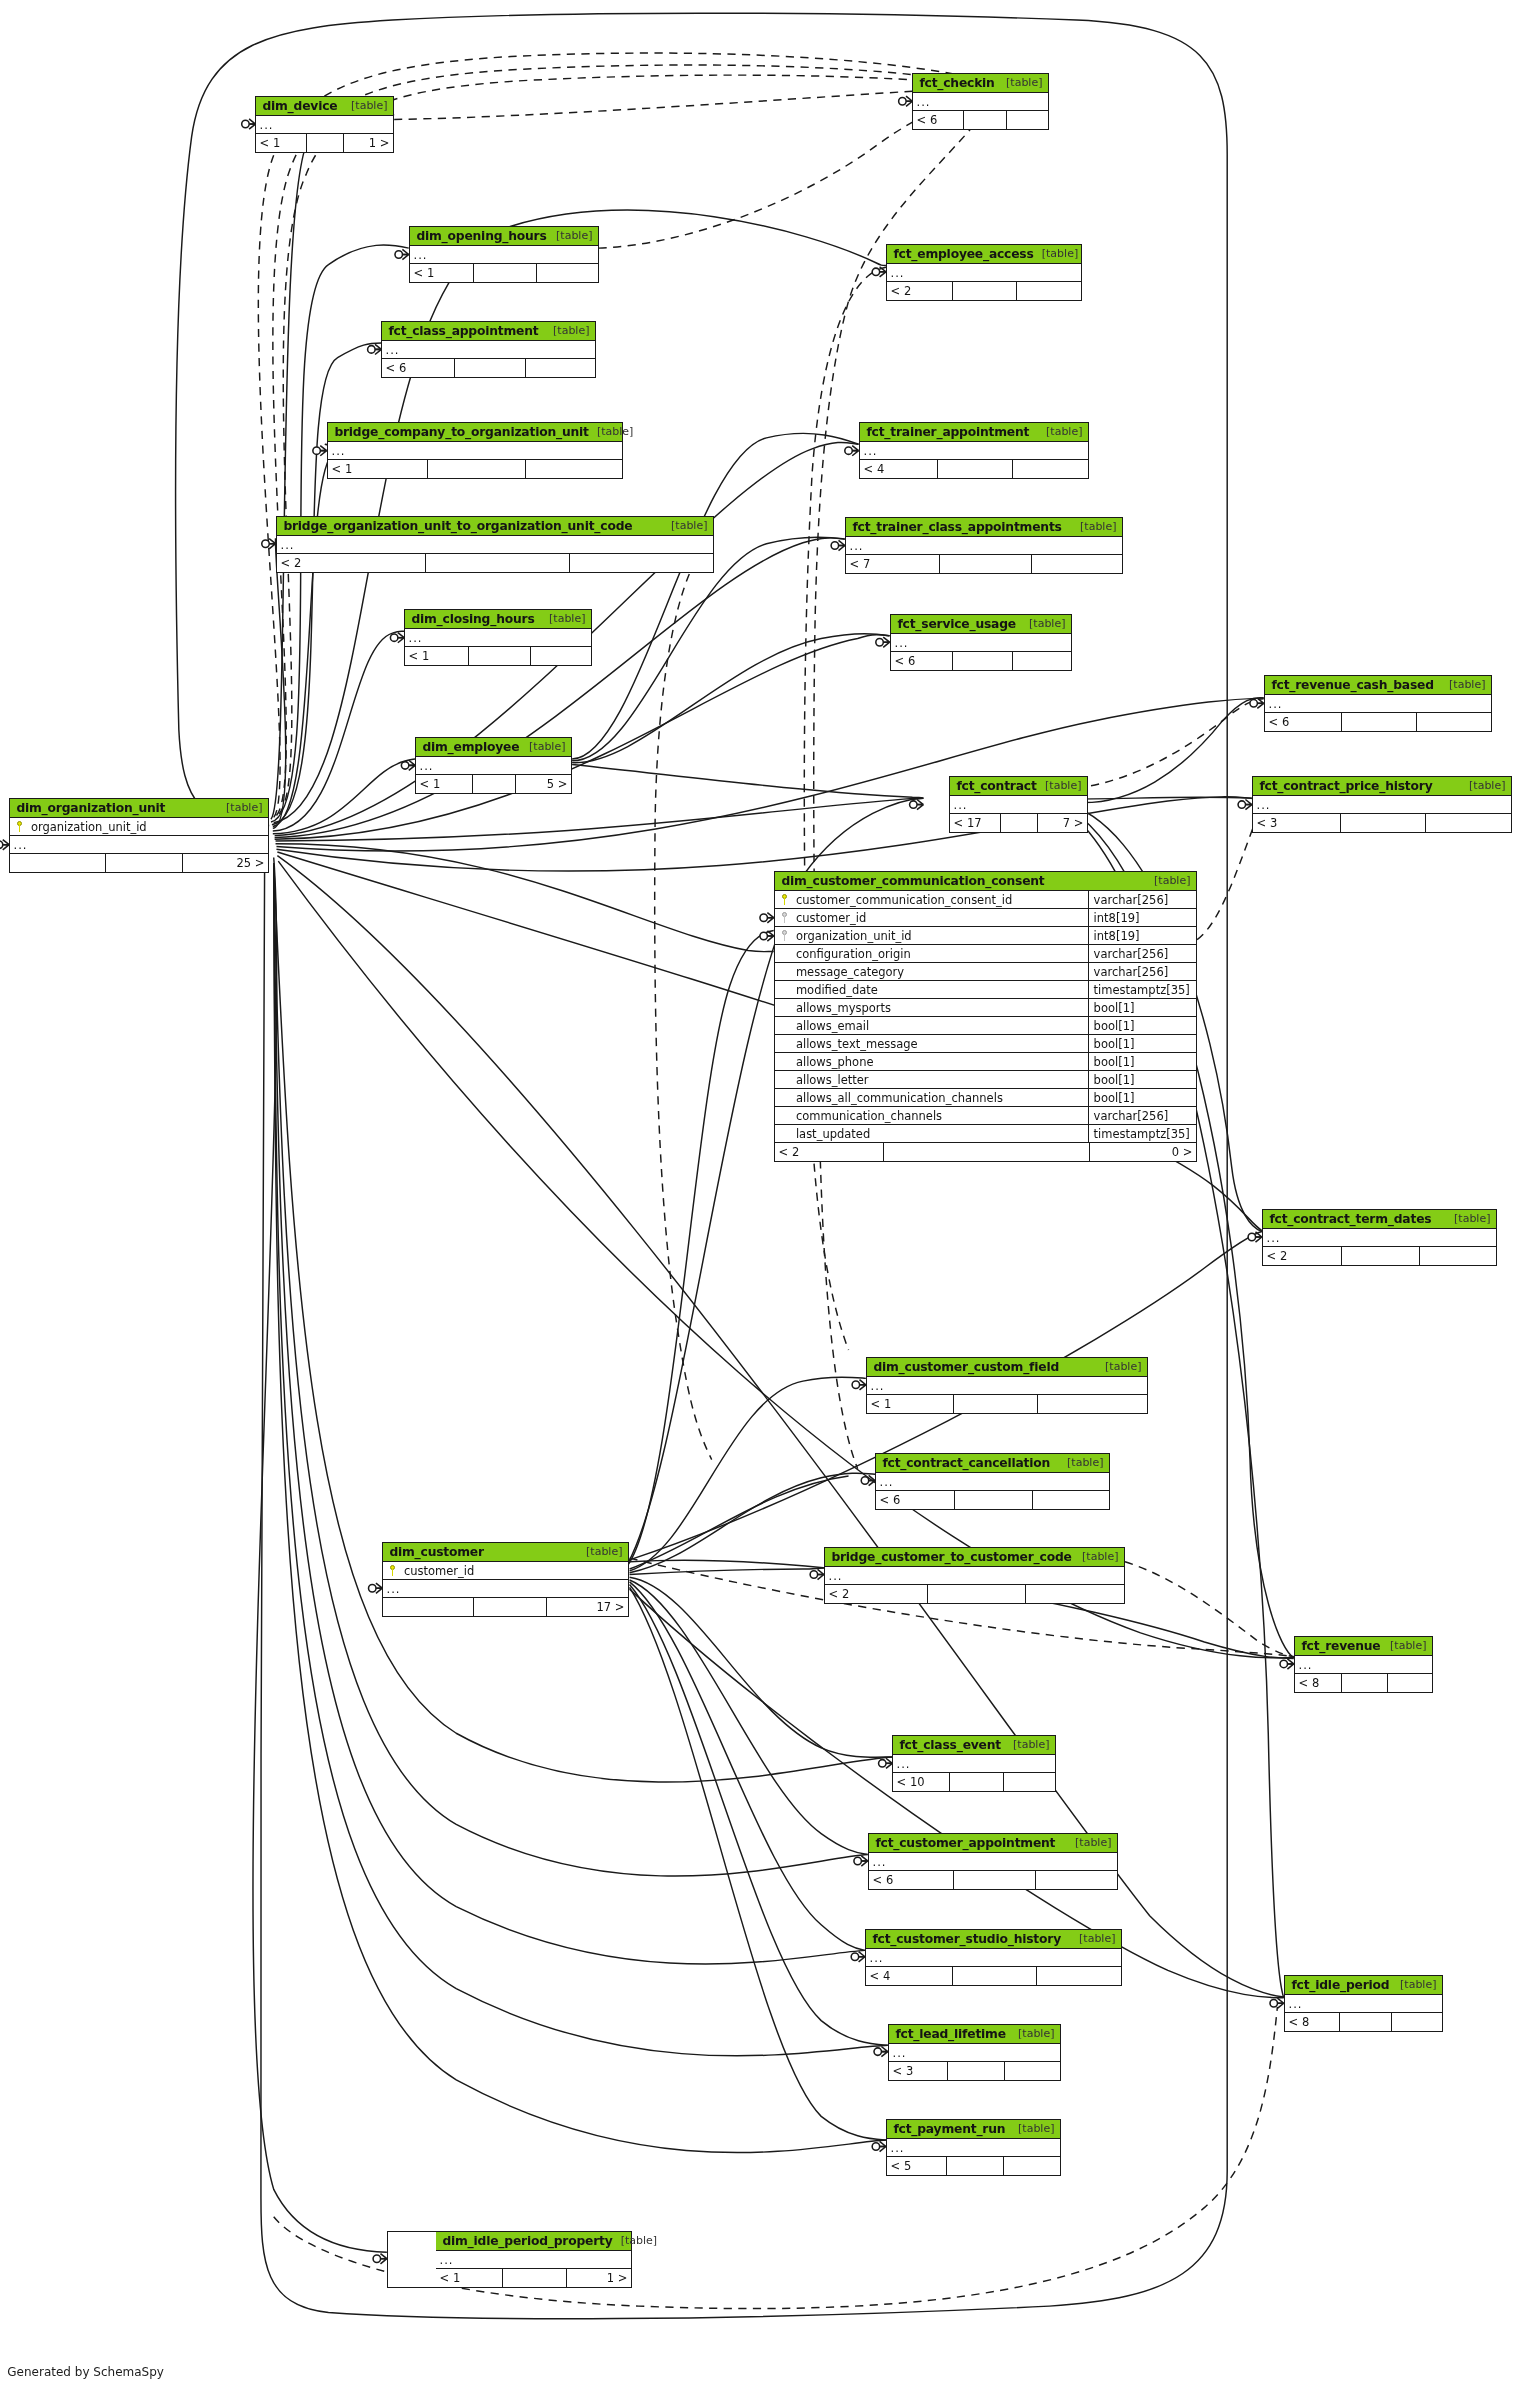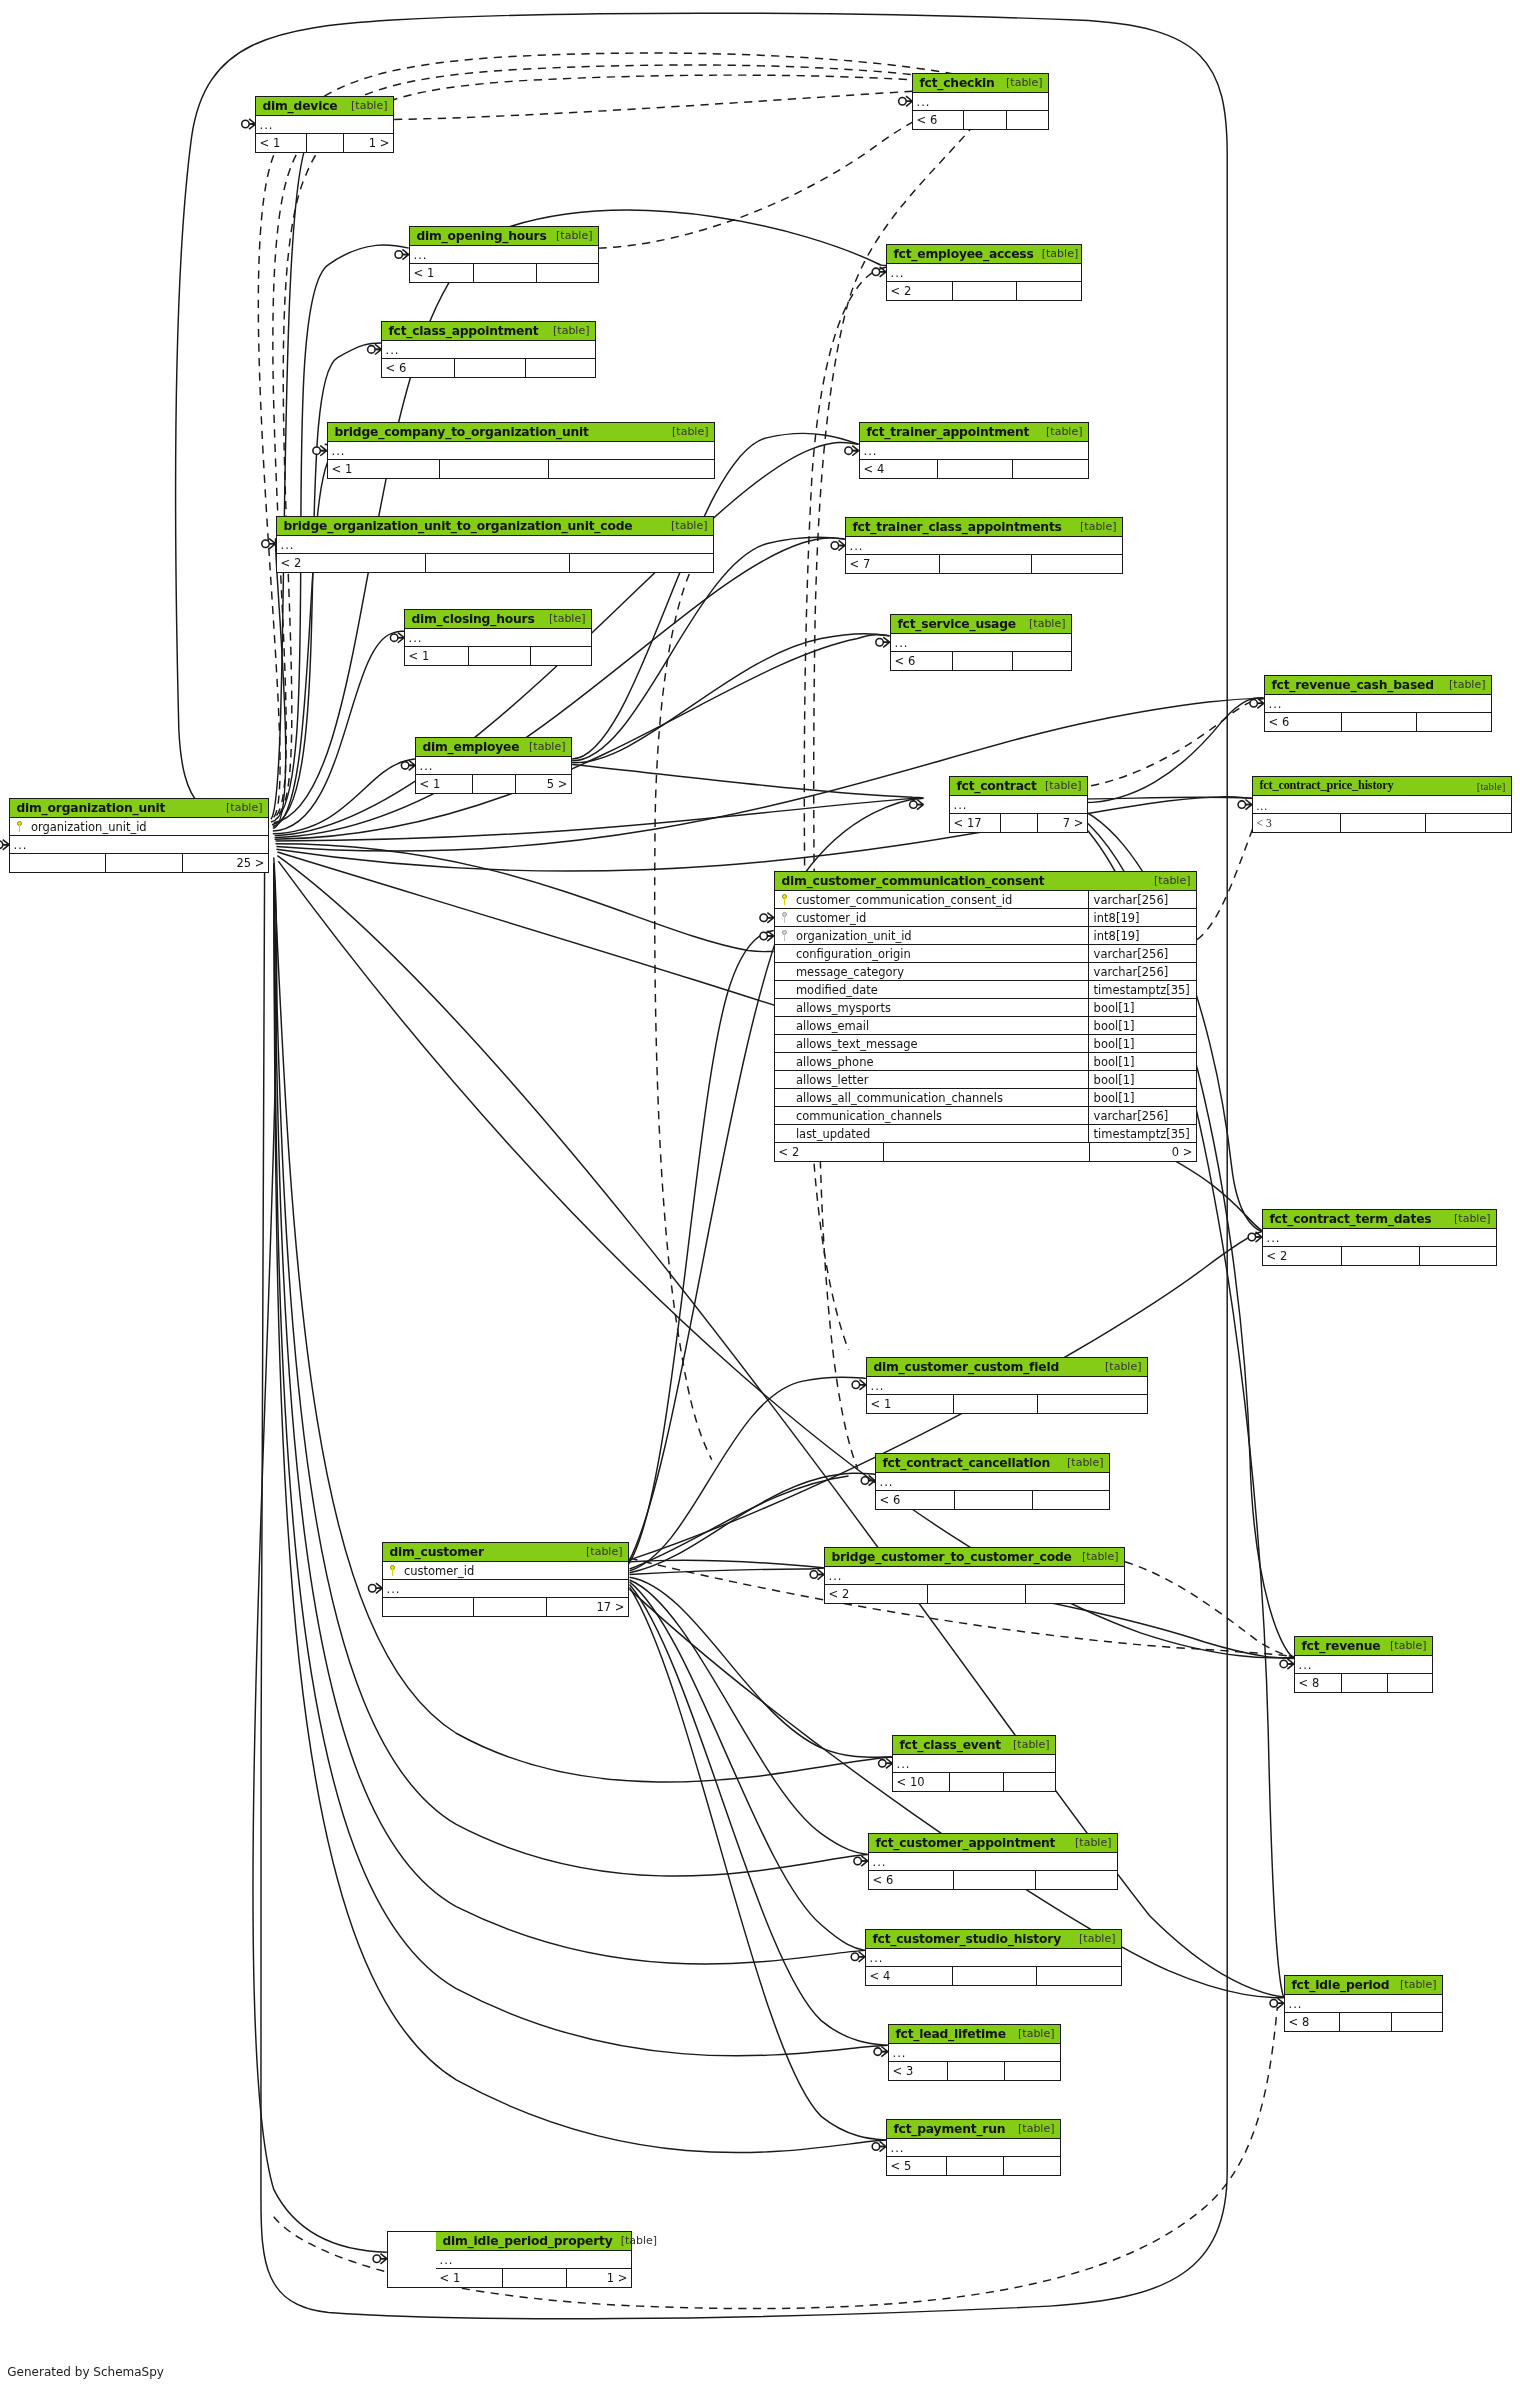--- a/index.html
+++ b/index.html
@@ -510,21 +510,21 @@
         </div>
         <div class="tbl-body">
           <div class="ellipsis-row">...</div>
           <div class="footer-row">
             <div class="fcell c-left" style="width: 73px;">&lt; 6</div>
             <div class="fcell c-left div-l" style="width: 71px;"></div>
             <div class="fcell c-right div-l" style="width: 71px;"></div>
           </div>
         </div>
       </div>
-      <div class="table-node" style="left: 327px; top: 422px; width: 388px; text-align: right;">
+      <div class="table-node" style="left: 327px; top: 422px; width: 296px; text-align: right;">
         <div class="tbl-header">
           <span class="tbl-name">bridge_company_to_organization_unit</span>
           <span class="tbl-kind">[table]</span>
         </div>
         <div class="tbl-body">
           <div class="ellipsis-row">...</div>
           <div class="footer-row">
             <div class="fcell c-left" style="width: 111px;">&lt; 1</div>
             <div class="fcell c-left div-l" style="width: 109px;"></div>
             <div class="fcell c-right div-l" style="width: 109px;"></div>
@@ -636,21 +636,21 @@
         </div>
         <div class="tbl-body">
           <div class="ellipsis-row">...</div>
           <div class="footer-row">
             <div class="fcell c-left" style="width: 50px;">&lt; 17</div>
             <div class="fcell c-left div-l" style="width: 38px;"></div>
             <div class="fcell c-right div-l" style="width: 50px;">7 &gt;</div>
           </div>
         </div>
       </div>
-      <div class="table-node" style="left: 1252px; top: 776px; width: 260px; font-family: Liberation Serif, serif;">
+      <div class="table-node" style="left: 1252px; top: 776px; width: 260px;">
         <div class="tbl-header">
           <span class="tbl-name">fct_contract_price_history</span>
           <span class="tbl-kind">[table]</span>
         </div>
         <div class="tbl-body">
           <div class="ellipsis-row">...</div>
           <div class="footer-row">
             <div class="fcell c-left" style="width: 88px;">&lt; 3</div>
             <div class="fcell c-left div-l" style="width: 86px;"></div>
             <div class="fcell c-right div-l" style="width: 87px;"></div>

